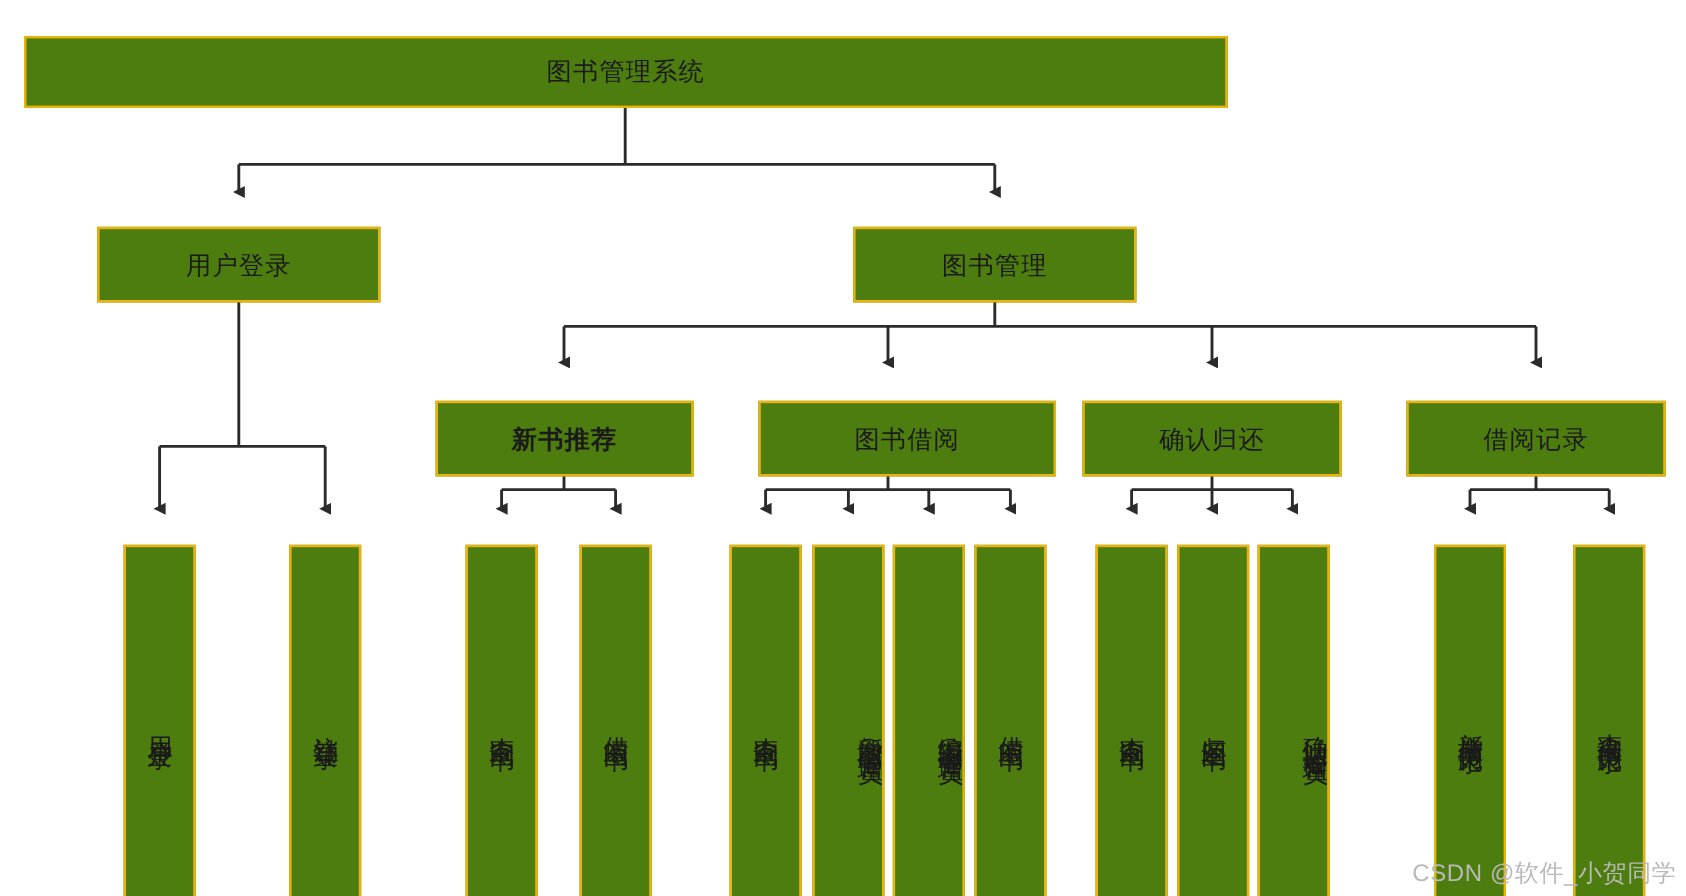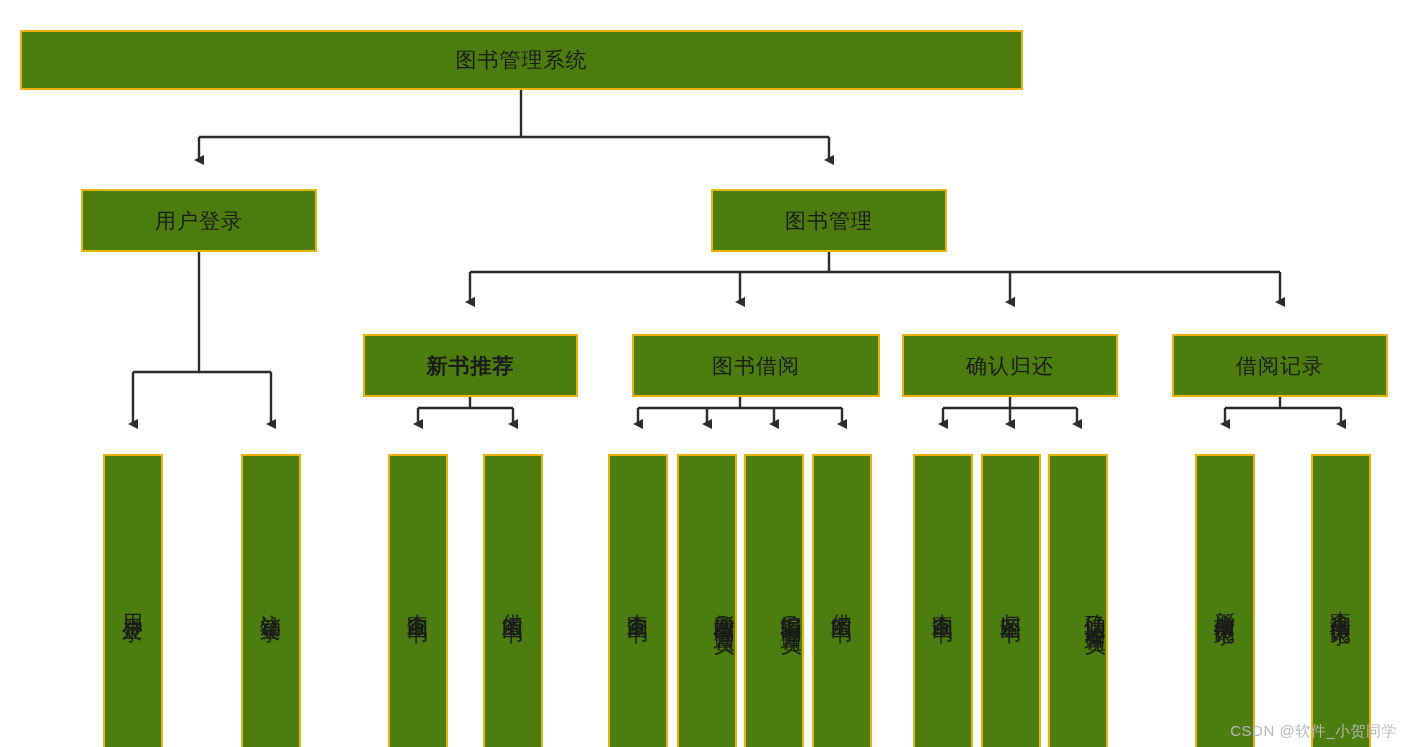--- a/index.html
+++ b/index.html
@@ -55,21 +55,21 @@
   }
   .node.v span {
     writing-mode: vertical-rl;
     text-orientation: upright;
     line-height: 1.0;
   }
   #watermark {
     position: absolute;
     right: 8px;
     bottom: 6px;
-    font-size: 15px;
+    font-size: 20px;
     color: #b9b9b9;
     letter-spacing: 0.5px;
     white-space: nowrap;
     margin-top: 40px;
   }
 </style>
 </head>
 <body>
 
 <div id="canvas">

